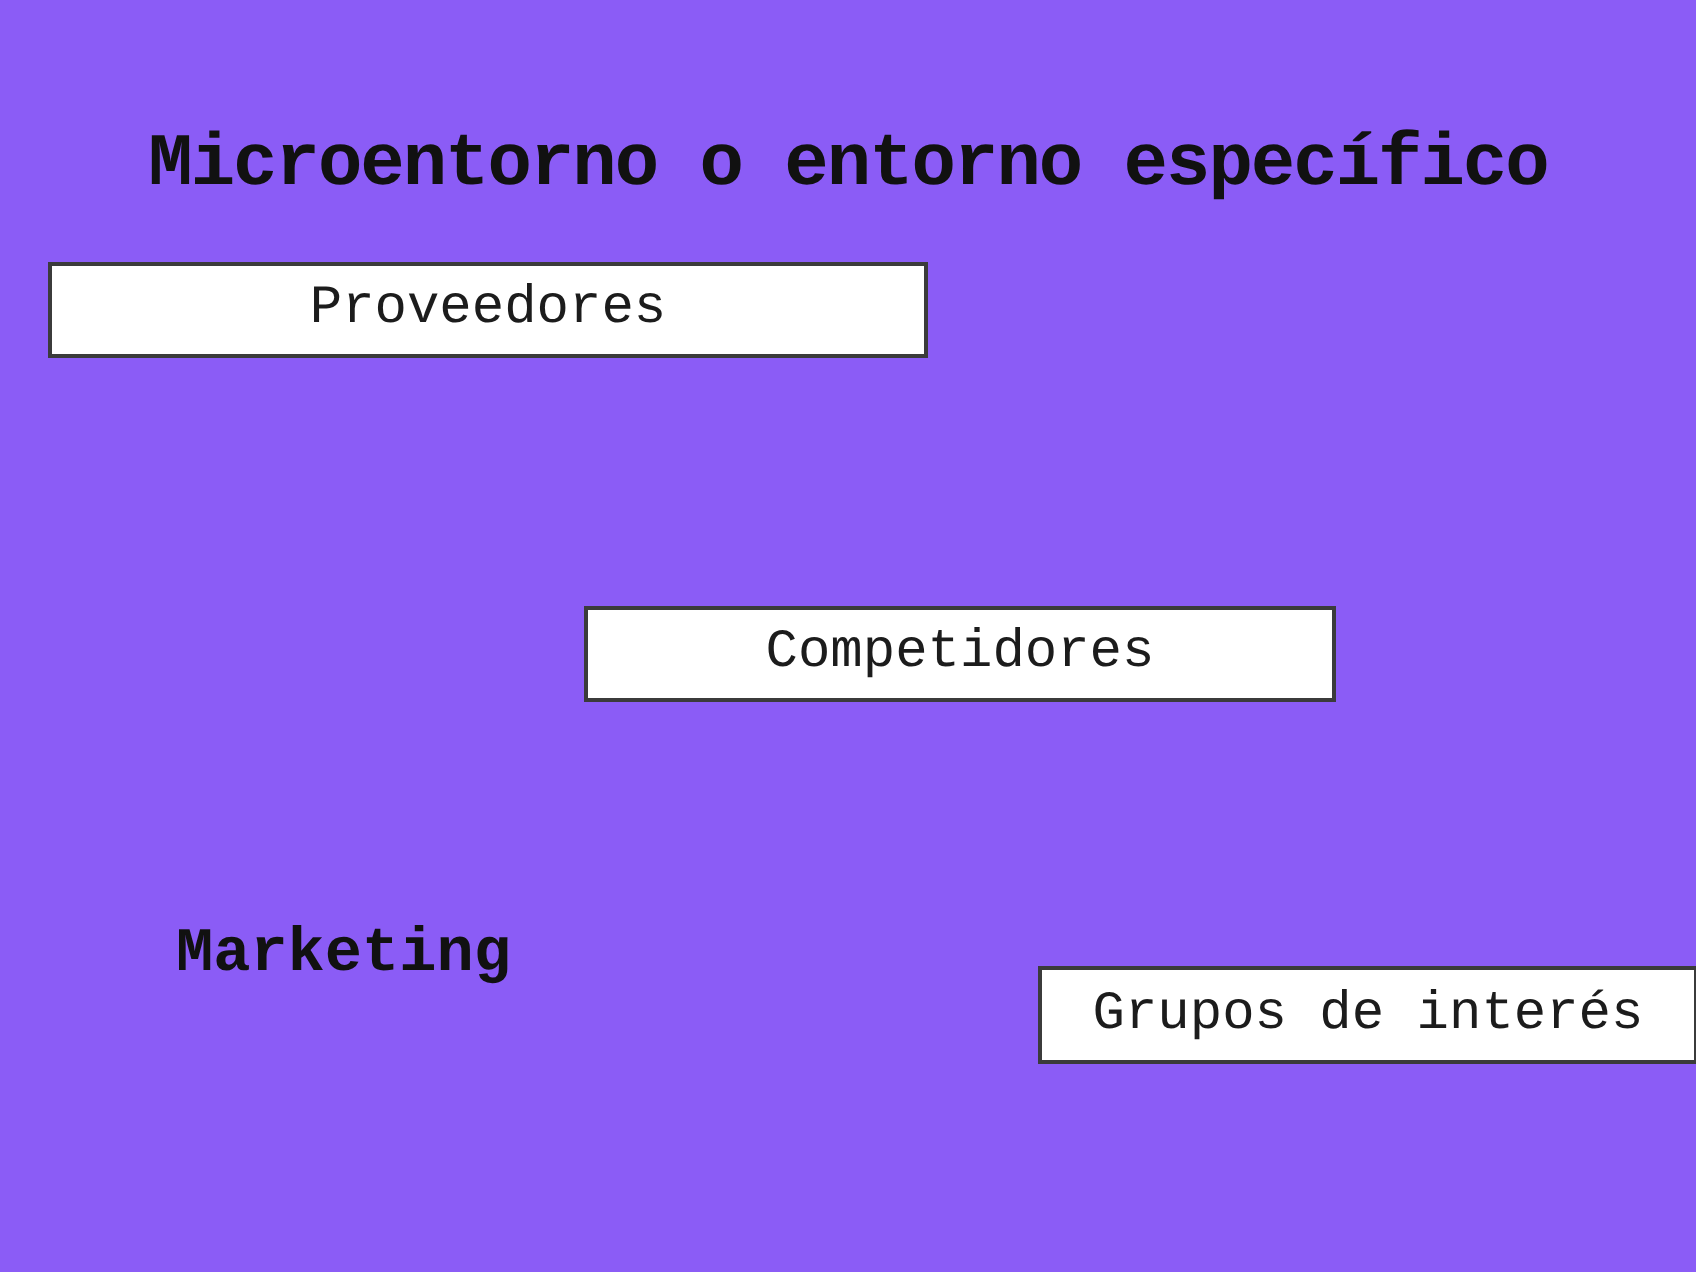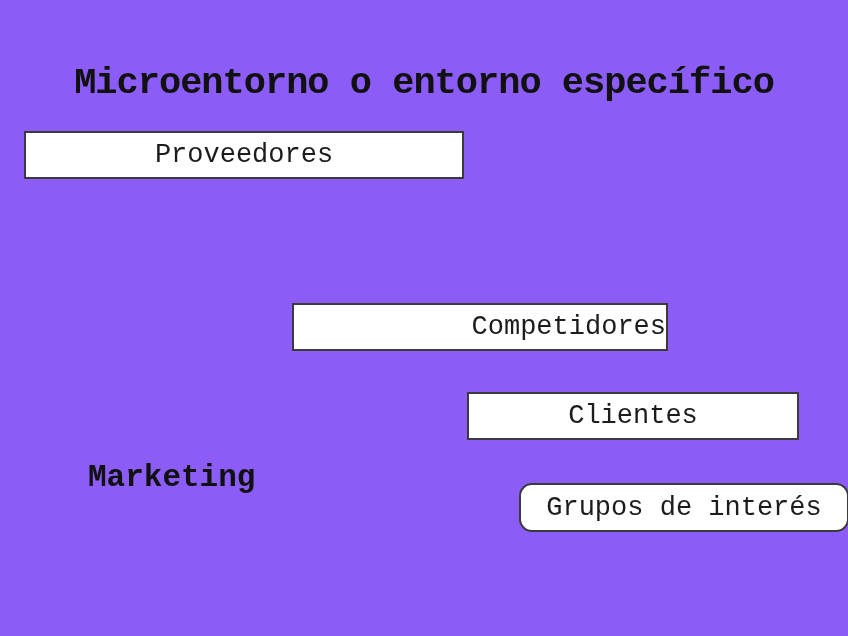--- a/index.html
+++ b/index.html
@@ -39,23 +39,23 @@
     margin-left: 16px;
   }
   .dbox .dbox-label {
     font-size: 27px;
     font-weight: normal;
     color: #1c1c1c;
     white-space: nowrap;
   }
   .box-1 { left: 8px;   top: 131px; width: 440px; height: 48px; }
   .box-2 { left: 76px;  top: 216px; width: 466px; height: 49px; }
-  .box-3 { left: 276px; top: 303px; width: 376px; height: 48px; justify-content: flex-end; }
+  .box-3 { left: 276px; top: 303px; width: 376px; height: 48px; }
   .box-4 { left: 451px; top: 392px; width: 332px; height: 48px; }
-  .box-5 { left: 503px; top: 483px; width: 330px; height: 49px; border-radius: 13px; }
+  .box-5 { left: 503px; top: 483px; width: 330px; height: 49px; }
   .marketing-label {
     position: absolute;
     left: 88px;
     top: 460px;
     font-size: 31px;
     font-weight: bold;
     color: #111111;
     white-space: nowrap;
   }
 </style>
@@ -68,23 +68,20 @@
 
   <div class="dbox box-1">
     <span class="dbox-label">Proveedores</span>
   </div>
 
 
   <div class="dbox box-3">
     <span class="dbox-label">Competidores</span>
   </div>
 
-  <div class="dbox box-4">
-    <span class="dbox-label">Clientes</span>
-  </div>
 
   <div class="dbox box-5">
     <span class="dbox-label">Grupos de interés</span>
   </div>
 
   <div class="marketing-label">Marketing</div>
 
 </div>
 
 </body></html>

